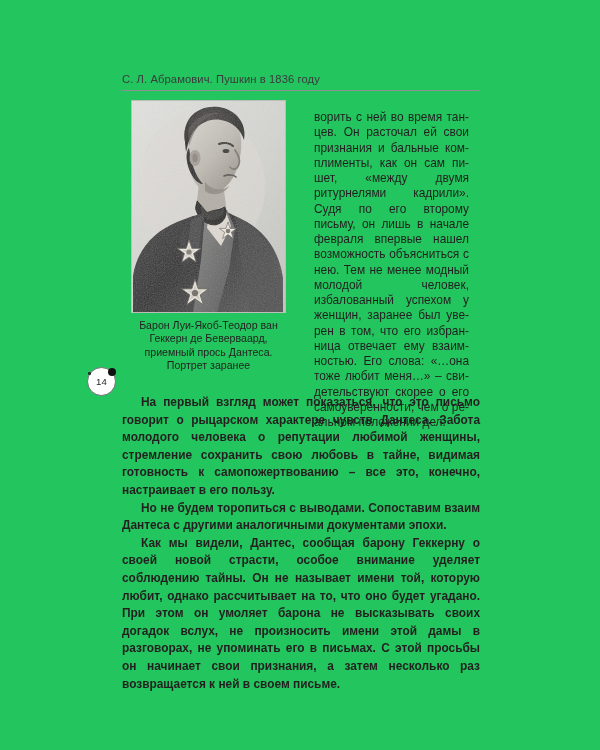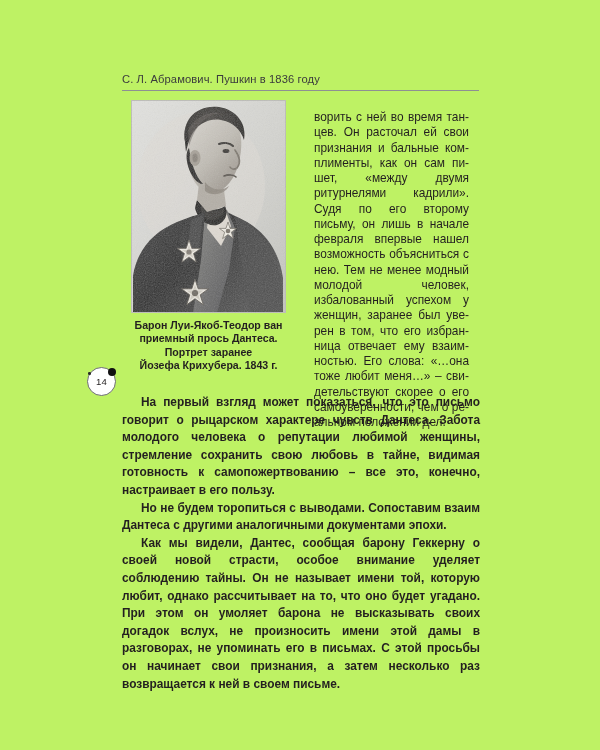--- a/index.html
+++ b/index.html
@@ -14,21 +14,21 @@
     overflow: hidden;
     font-family: "Liberation Sans", sans-serif;
     color: #231f20;
   }
 
   .page {
     position: absolute;
     left: 0; top: 0;
     width: 600px;
     height: 750px;
-    background: #bef264;
+    background: #22c55e;
   }
 
   
   .running-head {
     position: absolute;
     left: 122px;
     top: 72px;
     width: 358px;
   }
   .running-head-text {
@@ -54,21 +54,20 @@
     top: 99px;
     width: 358px;
     height: 295px;
   }
 
   .figure {
     position: absolute;
     left: 9px;
     top: 1px;
     width: 155px;
-    font-weight: bold;
   }
   .portrait {
     width: 155px;
     height: 213px;
     display: block;
     background: #d9d9d6;
     position: relative;
     overflow: hidden;
   }
   .portrait svg { display: block; }
@@ -270,23 +269,23 @@
               <circle cx="0" cy="0" r="3.1" fill="#6f6a62"></circle>
             </g>
 
             <rect x="0" y="0" width="155" height="213" fill="none" stroke="#bdbdb8" stroke-width="2"></rect>
           </g>
         </svg>
       </div>
 
       <figcaption class="caption">
         <div>Барон Луи-Якоб-Теодор ван</div>
+        <div>Геккерн де Беверваард,</div>
         <div>приемный прось Дантеса.</div>
         <div>Портрет заранее</div>
-        <div>Йозефа Крихубера. 1843 г.</div>
       </figcaption>
     </figure>
 
     <div class="col-right">
       <p>ворить с ней во время тан­цев. Он расточал ей свои признания и бальные ком­плименты, как он сам пи­шет, «между двумя ритурне­лями кадрили». Судя по его второму письму, он лишь в начале февраля впервые нашел возможность объ­ясниться с нею. Тем не ме­нее модный молодой чело­век, избалованный успехом у женщин, заранее был уве­рен в том, что его избран­ница отвечает ему взаим­ностью. Его слова: «…она тоже любит меня…» – сви­детельствуют скорее о его самоуверенности, чем о ре­альном положении дел.</p>
     </div>
   </div>
 
   <div class="folio">
     <div class="folio-circle"></div>

